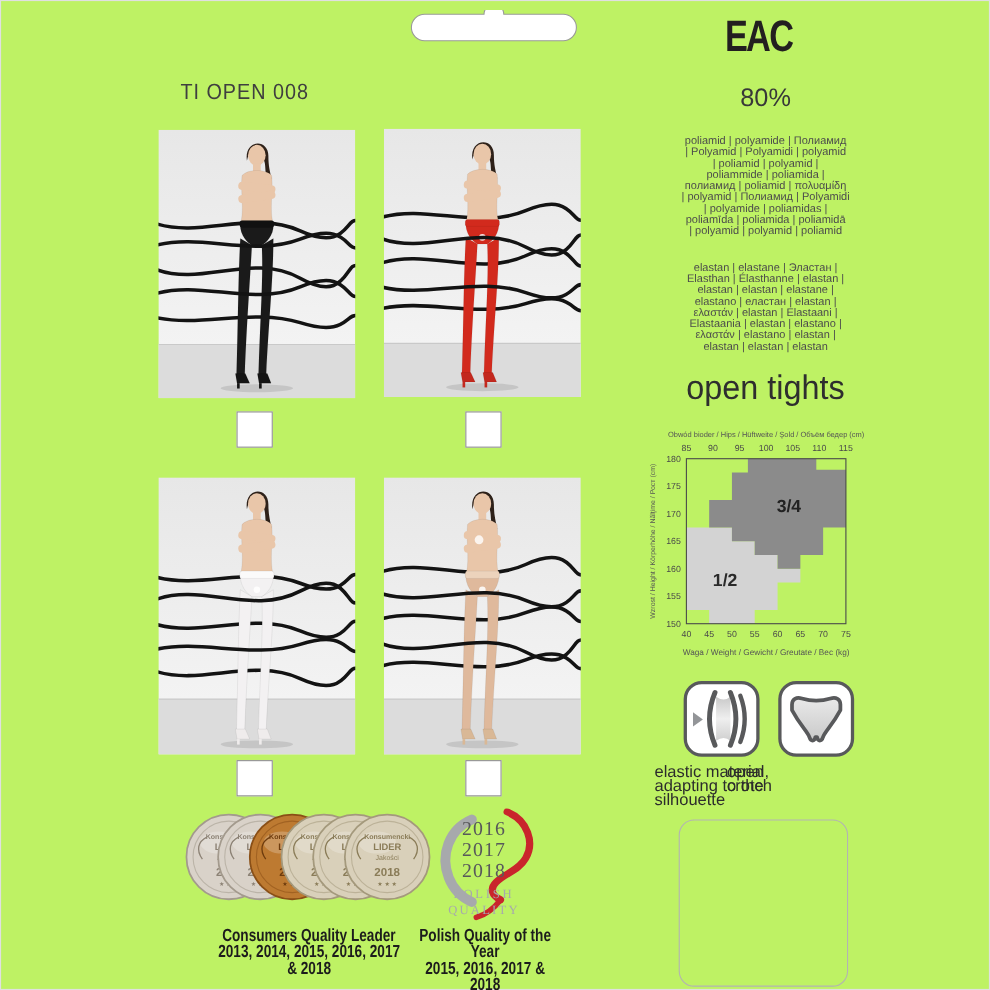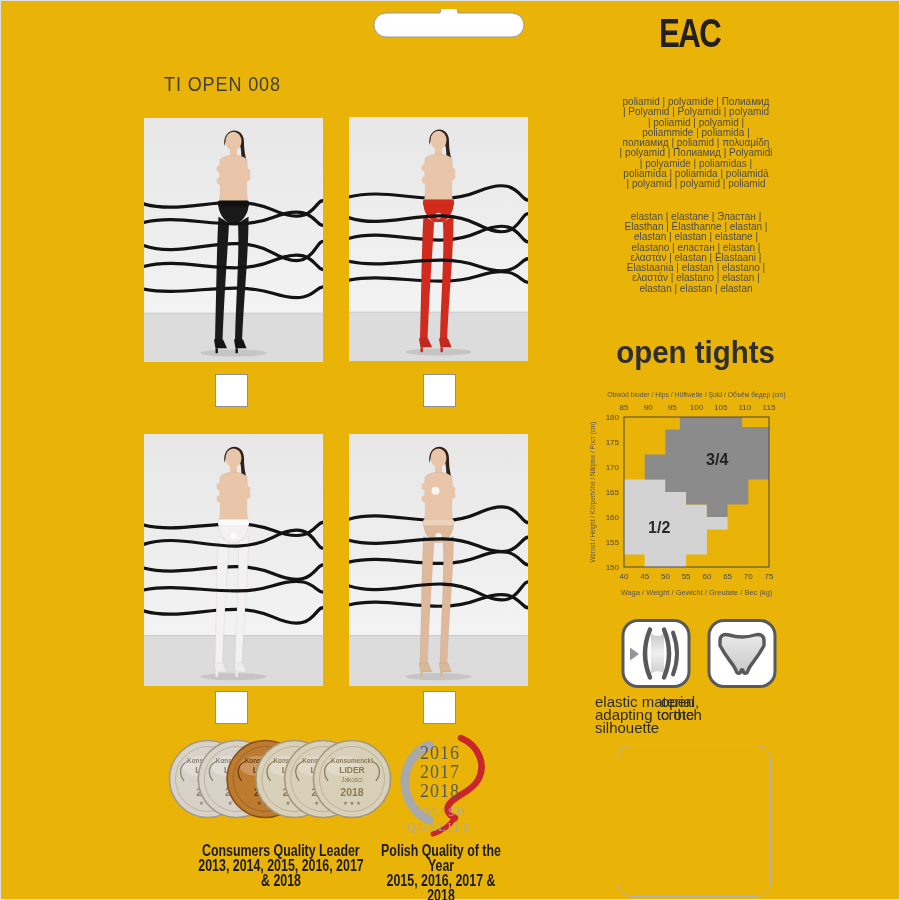--- a/index.html
+++ b/index.html
@@ -1,30 +1,30 @@
 <!DOCTYPE html>
 <html><head>
 <meta charset="utf-8">
 <style>
   html,body{margin:0;padding:0;background:#fff;}
   body{width:900px;height:900px;position:relative;overflow:hidden;
        font-family:"Liberation Sans",sans-serif;color:#222;}
   .abs{position:absolute;}
-  #card{position:absolute;inset:0;border:1px solid #e0e0e0;background:#eab308;}
+  #card{position:absolute;inset:0;border:1px solid #e0e0e0;background:#bef264;}
   #title{left:163px;top:72px;font-size:20px;font-weight:300;color:#3f3f3f;letter-spacing:1px;}
   #title span{display:inline-block;transform:scaleX(.9);transform-origin:left;}
   #eac{left:658px;top:10px;font-size:40px;font-weight:bold;color:#231f20;letter-spacing:-2px;}
   #eac span{display:inline-block;transform:scaleX(.78);transform-origin:left;}
   .photo{position:absolute;width:179px;}
   .checkbox{position:absolute;width:31px;height:31px;background:#fff;border:1.6px solid #8f8f8f;cursor:pointer;}
   #comp{left:580px;top:74px;width:230px;text-align:center;}
   .pct{font-size:23px;font-weight:300;color:#383838;margin-bottom:6px;}
   .complines{font-size:10px;line-height:10.3px;color:#4c4c4c;margin-bottom:12px;margin-top:22px;}
   #open-tights{left:580px;top:334px;width:230px;text-align:center;font-size:31px;
-               font-weight:700;color:#2e2e2e;}
+               font-weight:400;color:#2e2e2e;}
   #open-tights span{display:inline-block;transform:scaleX(.95);}
   #size-chart{left:585px;top:383px;width:212px;height:218px;}
   .feat-label{position:absolute;font-size:15px;line-height:13px;color:#2c2c2c;
               text-align:left;white-space:pre-line;}
   .caption{position:absolute;top:842px;font-size:16px;font-weight:bold;line-height:15px;
            text-align:center;color:#1c1c1c;}
   .caption span{display:inline-block;transform:scaleX(.88);}
   #blank-box{left:616px;top:744px;width:152px;height:150px;border:1px solid #b3b3b3;border-radius:14px;}
 </style>
 </head>
@@ -196,20 +196,21 @@
           <path d="M-2,151.2 C39.38,166.2 85.92,136.2 128.88,158.7 S170.04999999999998,143.7 181,148.2" fill="none" stroke="#131313" stroke-width="3.2" stroke-linecap="round"></path>
         </g>
   </svg></div>
 
   <div class="checkbox" style="left:214px;top:373px"></div>
   <div class="checkbox" style="left:422px;top:373px"></div>
   <div class="checkbox" style="left:214px;top:690px"></div>
   <div class="checkbox" style="left:422px;top:690px"></div>
 
   <div class="abs" id="comp">
+    <div class="pct">80%</div>
     <div class="complines" id="poly-lines">
         <div>poliamid | polyamide | Полиамид</div>
         <div>| Polyamid | Polyamidi | polyamid</div>
         <div>| poliamid | polyamid |</div>
         <div>poliammide | poliamida |</div>
         <div>полиамид | poliamid | πολυαμίδη</div>
         <div>| polyamid | Полиамид | Polyamidi</div>
         <div>| polyamide | poliamidas |</div>
         <div>poliamīda | poliamida | poliamidā</div>
         <div>| polyamid | polyamid | poliamid</div>

